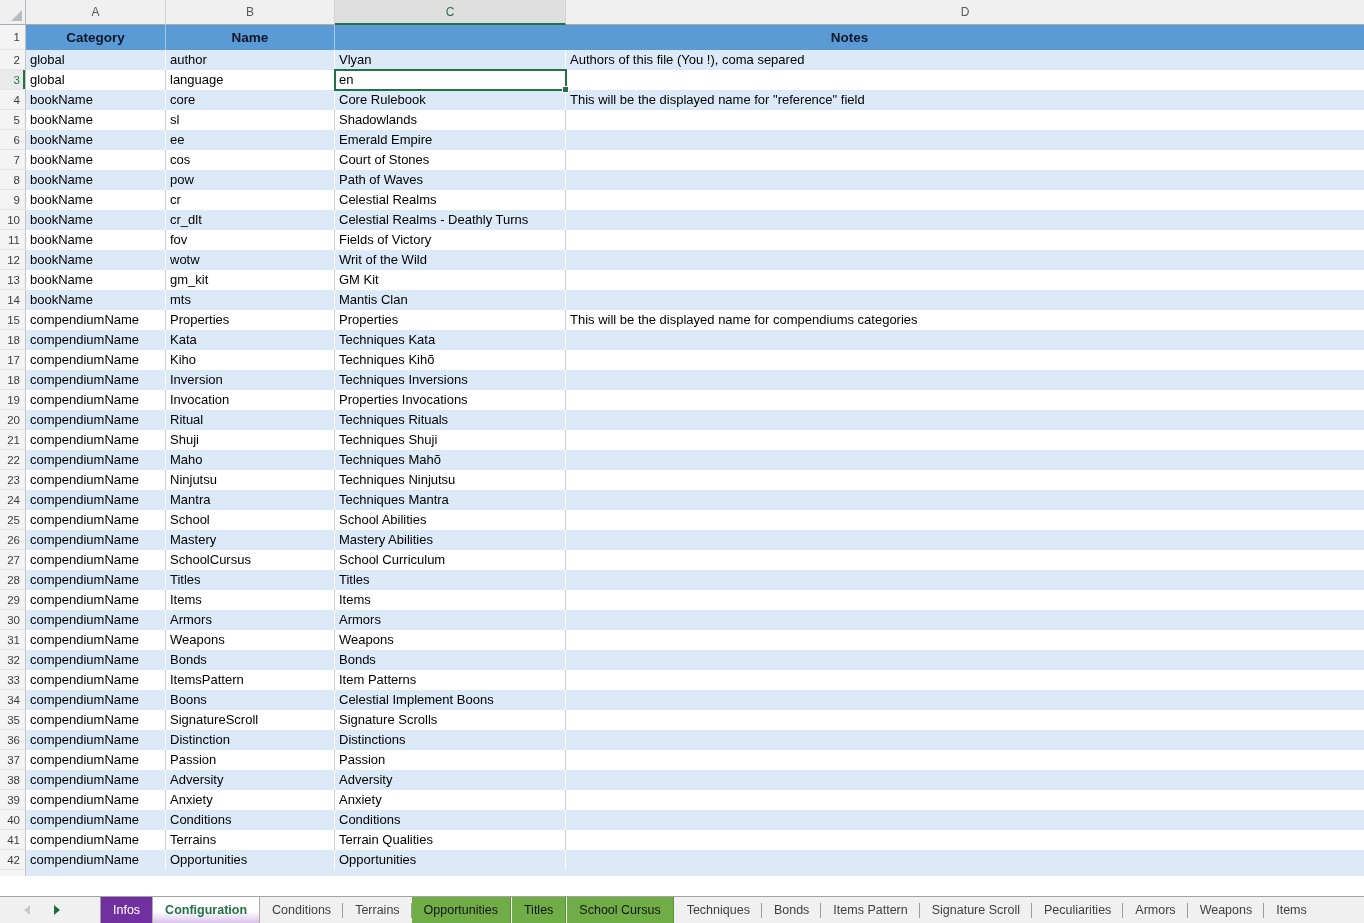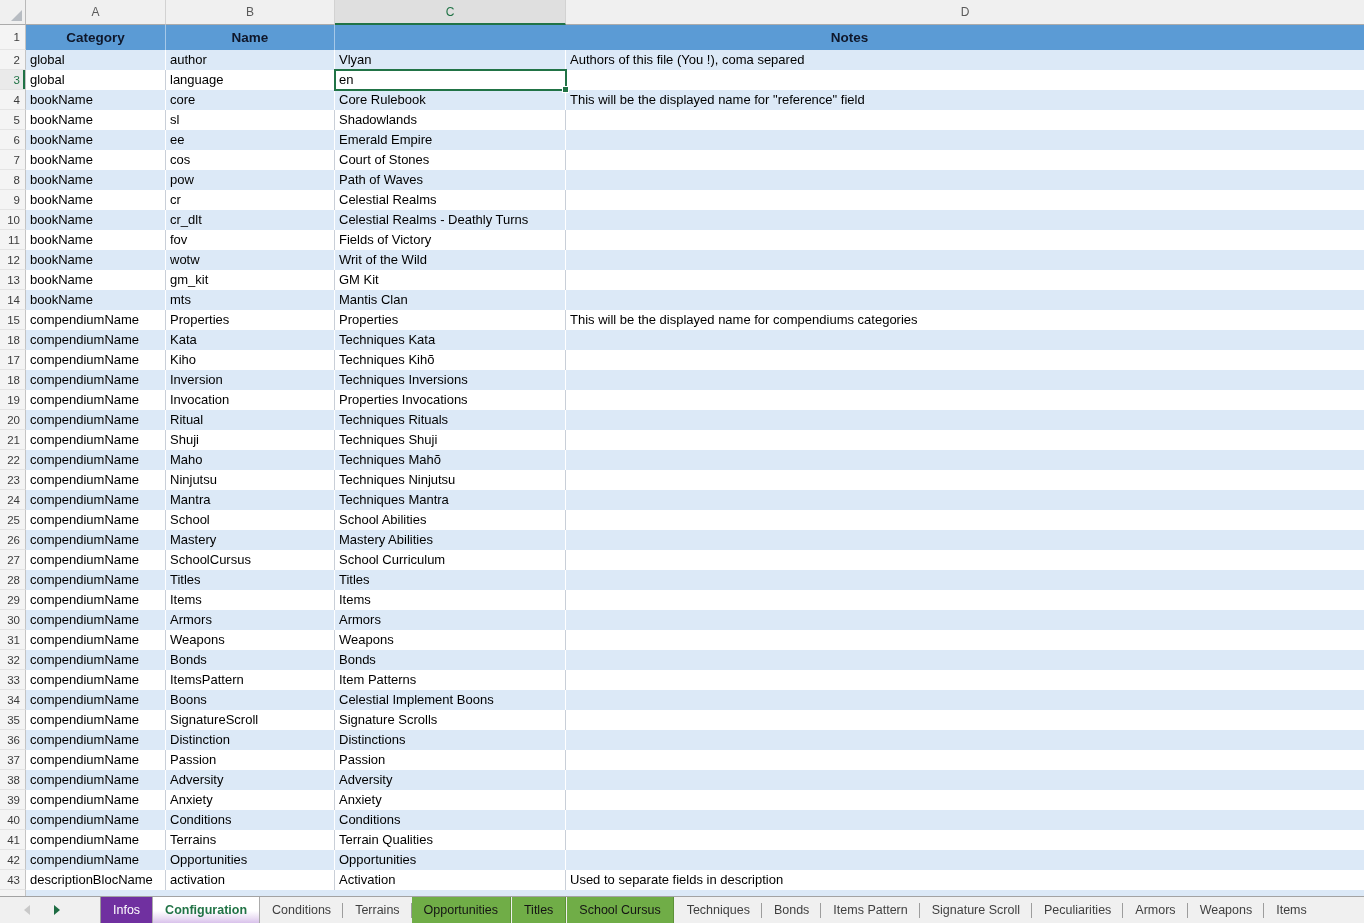--- a/index.html
+++ b/index.html
@@ -381,27 +381,20 @@
     <div class="cell w-c">Terrain Qualities</div>
     <div class="cell w-d"></div>
   </div>
         <div class="row">
     <div class="rowhdr">42</div>
     <div class="cell w-a">compendiumName</div>
     <div class="cell w-b">Opportunities</div>
     <div class="cell w-c">Opportunities</div>
     <div class="cell w-d"></div>
   </div>
-        <div class="row">
-    <div class="rowhdr">43</div>
-    <div class="cell w-a">descriptionBlocName</div>
-    <div class="cell w-b">activation</div>
-    <div class="cell w-c">Activation</div>
-    <div class="cell w-d">Used to separate fields in description</div>
-  </div>
       </div>
 
     <div class="partial-row">
       <div class="rowhdr"></div>
       <div class="band"></div>
     </div>
 
     <div class="selection">
       <div class="fill-handle"></div>
     </div>

